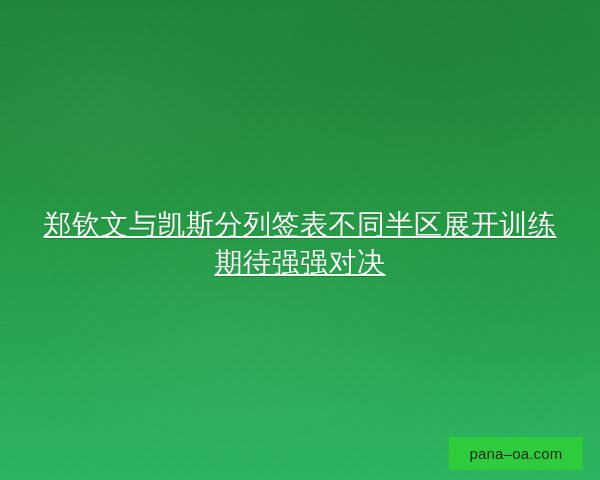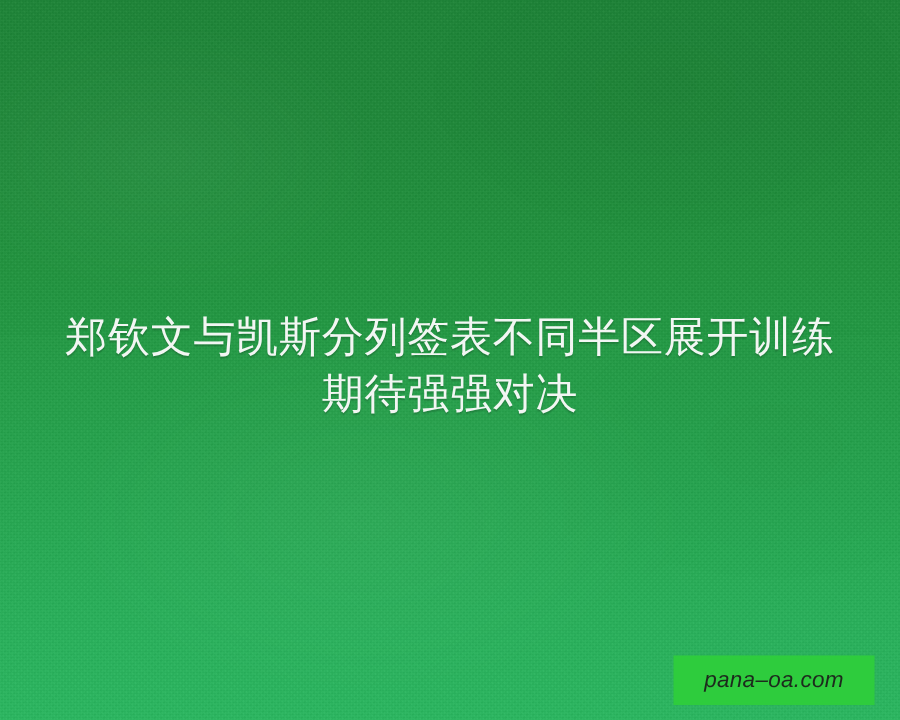--- a/index.html
+++ b/index.html
@@ -79,41 +79,41 @@
     text-align: center;
     color: #f2f6f3;
     font-size: 28px;
     line-height: 38px;
     letter-spacing: 0.5px;
     font-weight: 400;
     padding: 0 12px;
     box-sizing: border-box;
     white-space: pre-line;
     text-shadow: 0 1px 1px rgba(0,0,0,0.18);
+    text-decoration: underline;
   }
 
   #watermark-badge {
     position: absolute;
     left: 449px;
     top: 437px;
     width: 134px;
     height: 33px;
     background: #2ecc3d;
     display: flex;
     align-items: center;
     justify-content: center;
   }
 
   #watermark-text {
     color: #1d2a1d;
     font-size: 15px;
     letter-spacing: 0.2px;
     line-height: 1;
     white-space: nowrap;
-    font-style: italic;
   }
 </style>
 </head>
 <body>
 
 <div id="poster">
 
   <div id="noise-layer"></div>
   <div id="mottle-layer"></div>
 

